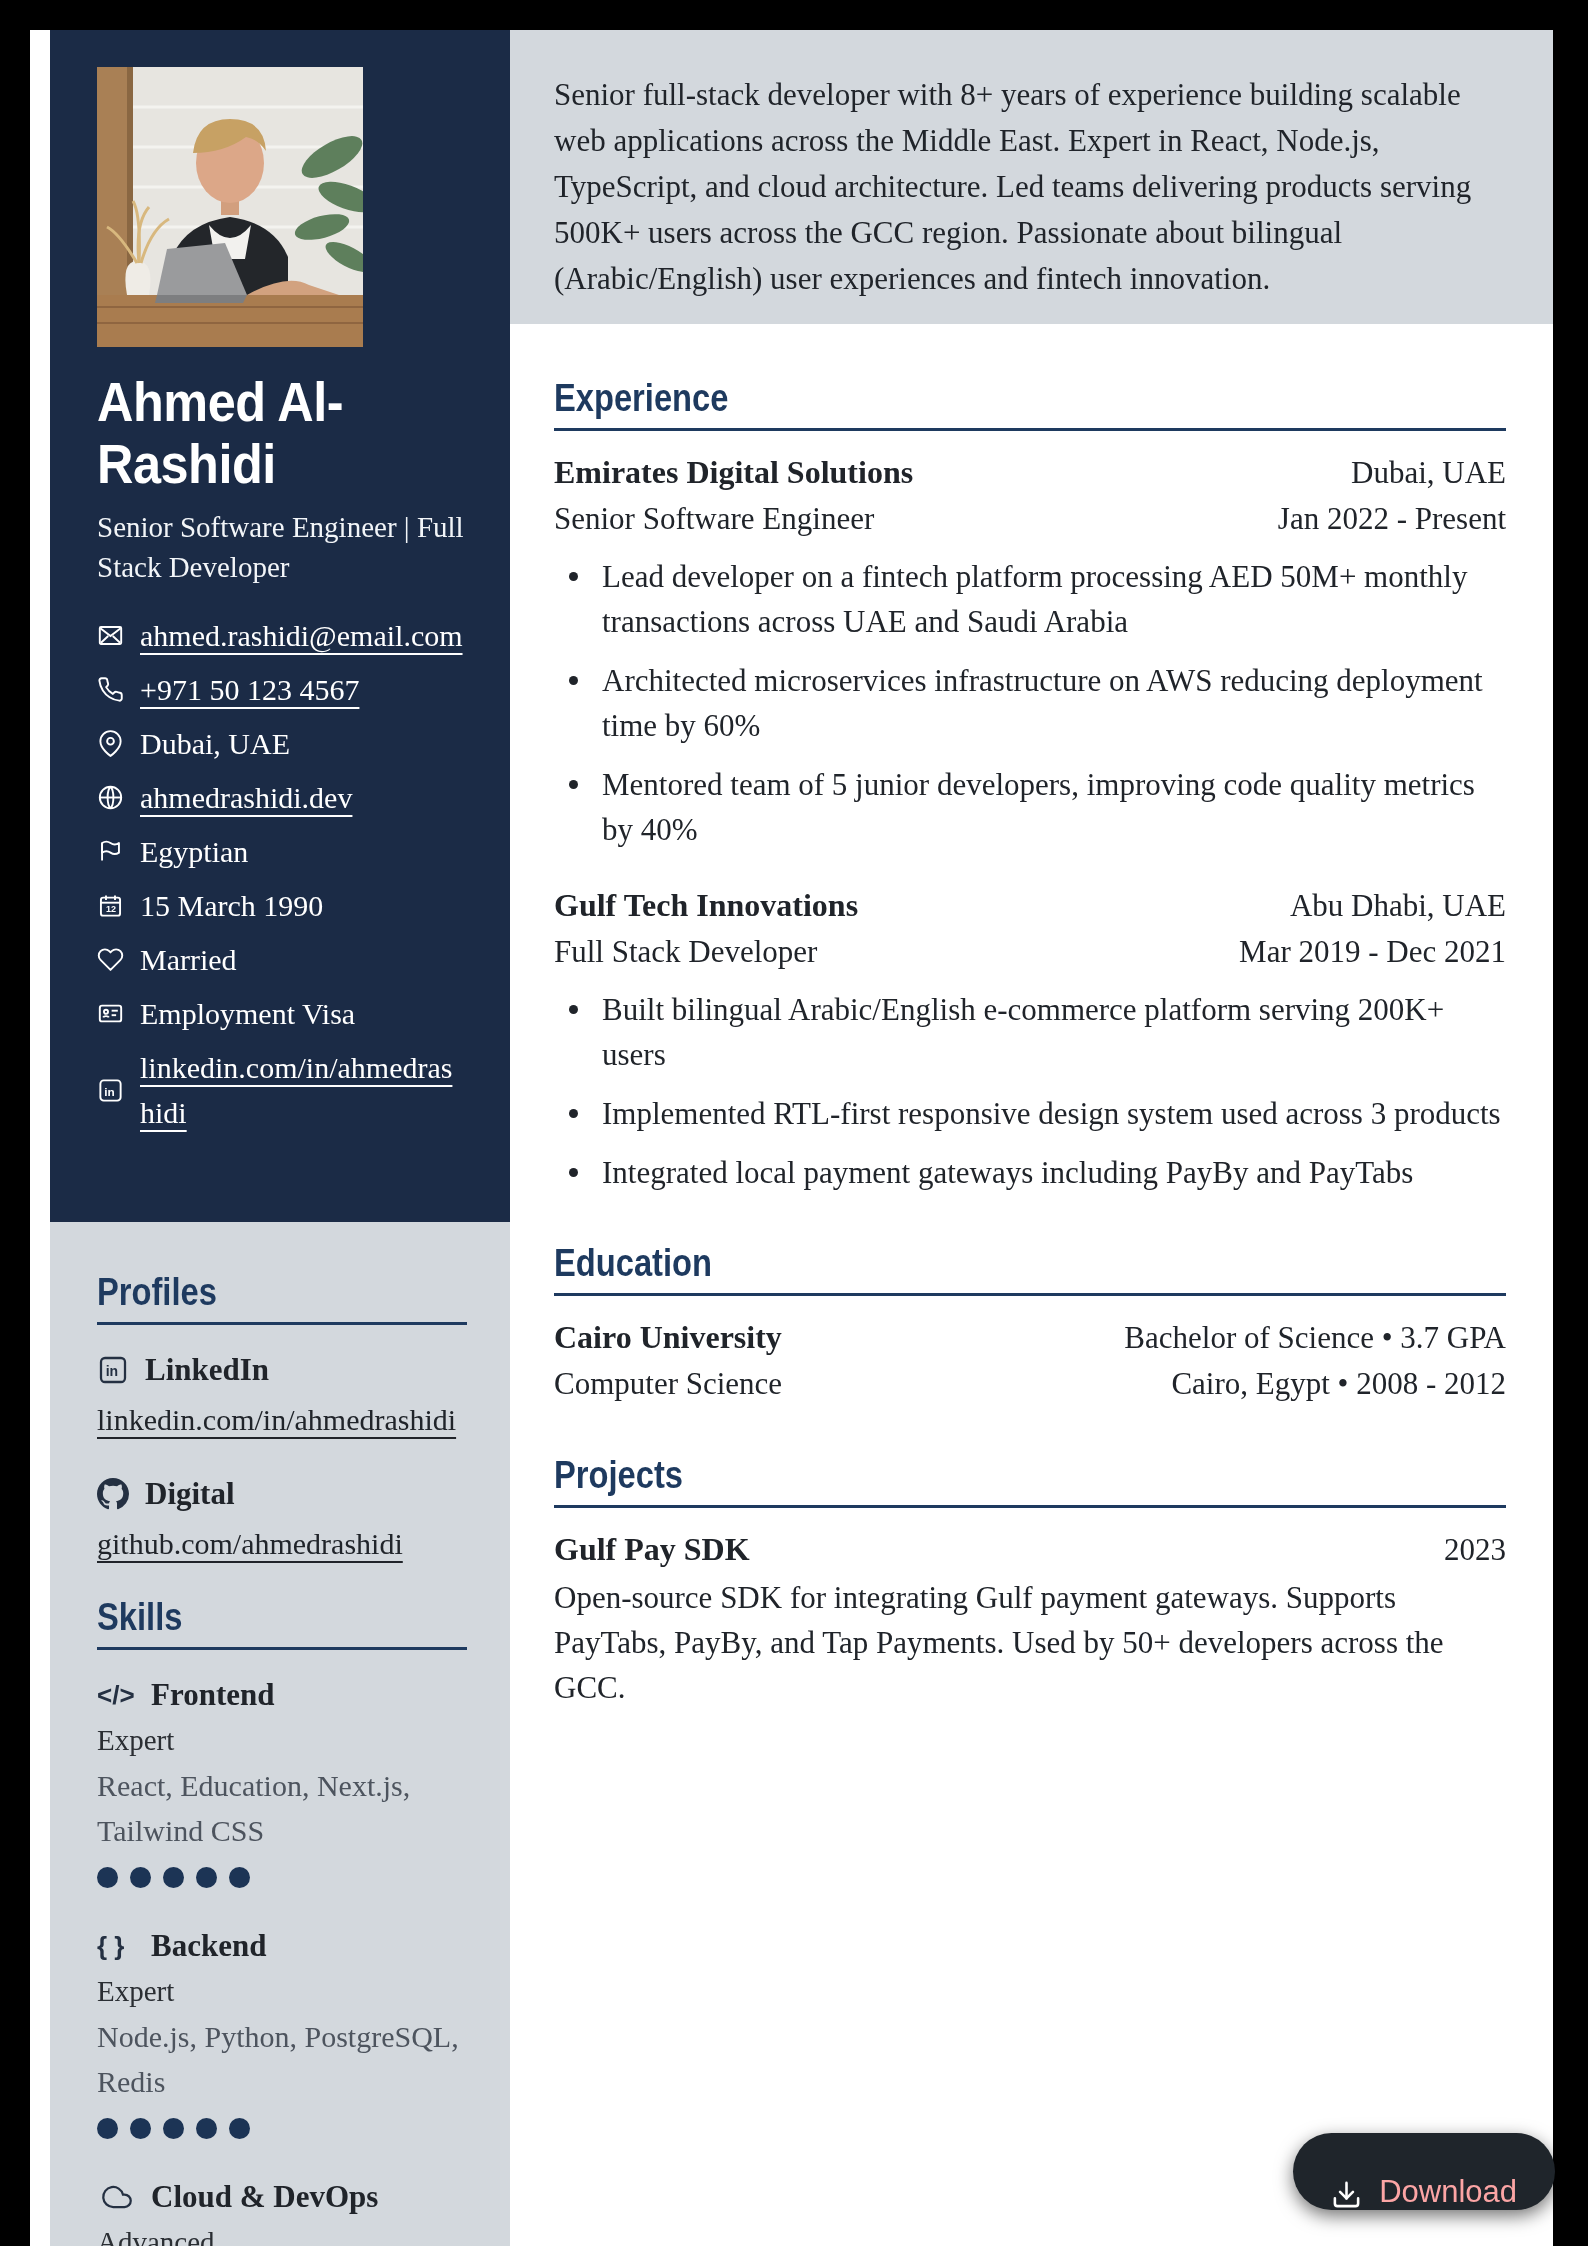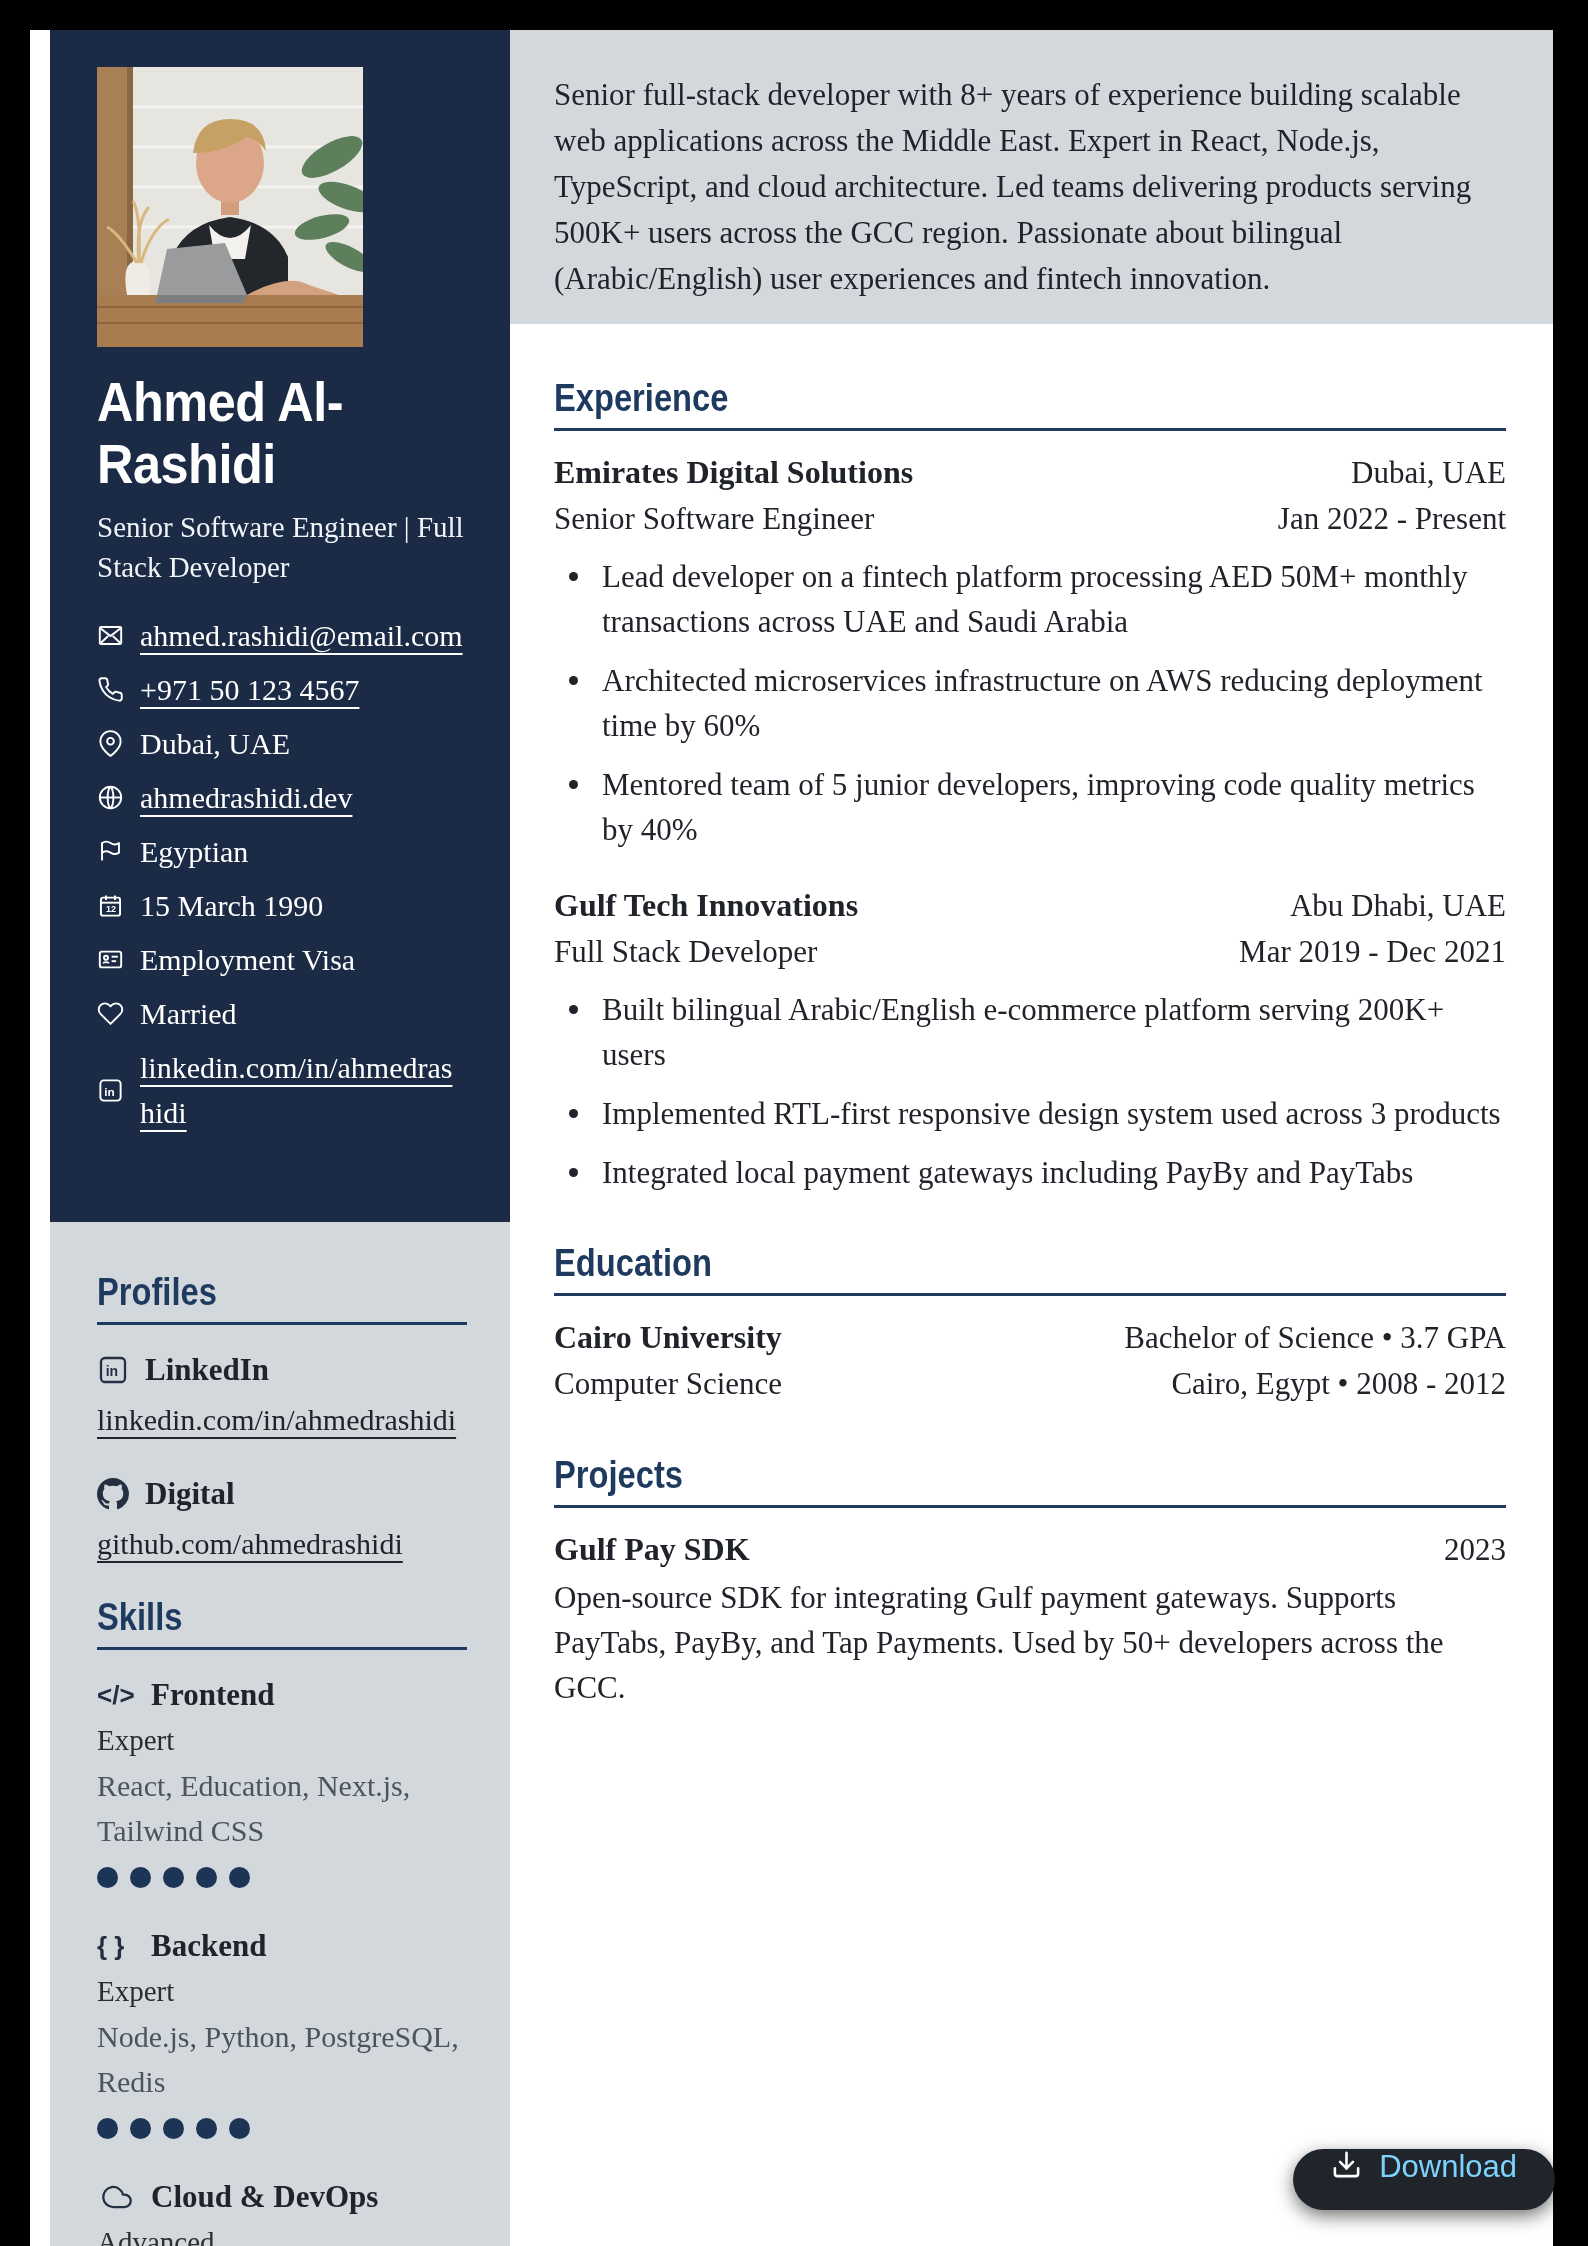--- a/index.html
+++ b/index.html
@@ -89,23 +89,23 @@
     position:relative;padding-left:48px;font-size:31px;line-height:45px;
     color:#20242a;margin-bottom:14px;
   }
   .bullets li::before{
     content:"";position:absolute;left:15px;top:18px;width:9px;height:9px;
     border-radius:50%;background:#20242a;
   }
   .entry-desc{font-size:31px;line-height:45px;color:#20242a;margin-top:2px;}
   
   .download-btn{
-    position:absolute;right:33px;bottom:36px;height:61px;
-    background:#1f252b;color:#7dd3fc;border:none;border-radius:40px;
-    display:flex;align-items:flex-start;gap:17px;padding:0 38px;
+    position:absolute;right:33px;bottom:36px;height:77px;
+    background:#1f252b;color:#fca5a5;border:none;border-radius:40px;
+    display:flex;align-items:flex-end;gap:17px;padding:0 38px;
     font-family:"Liberation Sans",sans-serif;font-size:31px;
     box-shadow:0 6px 18px rgba(0,0,0,.55);cursor:pointer;
   }
   .download-btn .dicon{width:31px;height:31px;color:#fff;}
   svg{display:block;}
 </style>
 </head>
 <body>
 
 <div class="page">
@@ -206,35 +206,35 @@
             <rect x="3.5" y="5" width="17" height="16" rx="2"></rect>
               <line x1="8" y1="3" x2="8" y2="7"></line>
               <line x1="16" y1="3" x2="16" y2="7"></line>
               <line x1="3.5" y1="9.5" x2="20.5" y2="9.5"></line>
             <text x="8" y="18" font-family="Liberation Sans, sans-serif" font-size="8" font-weight="bold" fill="currentColor" stroke="none">12</text>
           </svg>
           <span class="ctext">15 March 1990</span>
         </div>
 
         <div class="contact-row">
+          <svg class="cicon" viewBox="0 0 24 24" fill="none" stroke="currentColor" stroke-width="1.7" stroke-linejoin="round">
+            <path d="M20.84 4.61a5.5 5.5 0 0 0-7.78 0L12 5.67l-1.06-1.06a5.5 5.5 0 0 0-7.78 7.78l1.06 1.06L12 21.23l7.78-7.78 1.06-1.06a5.5 5.5 0 0 0 0-7.78z"></path>
+          </svg>
+          <span class="ctext">Married</span>
+        </div>
+
+        <div class="contact-row">
           <svg class="cicon" viewBox="0 0 24 24" fill="none" stroke="currentColor" stroke-width="1.7">
             <rect x="2.5" y="5" width="19" height="14" rx="2"></rect>
               <circle cx="8" cy="10.5" r="1.8"></circle>
               <path d="M5.5 15.5c.6-1.6 4.4-1.6 5 0"></path>
               <line x1="13" y1="9.5" x2="18.5" y2="9.5"></line>
               <line x1="13" y1="13.5" x2="17" y2="13.5"></line>
           </svg>
           <span class="ctext">Employment Visa</span>
-        </div>
-
-        <div class="contact-row">
-          <svg class="cicon" viewBox="0 0 24 24" fill="none" stroke="currentColor" stroke-width="1.7" stroke-linejoin="round">
-            <path d="M20.84 4.61a5.5 5.5 0 0 0-7.78 0L12 5.67l-1.06-1.06a5.5 5.5 0 0 0-7.78 7.78l1.06 1.06L12 21.23l7.78-7.78 1.06-1.06a5.5 5.5 0 0 0 0-7.78z"></path>
-          </svg>
-          <span class="ctext">Married</span>
         </div>
 
         <div class="contact-row">
           <svg class="cicon" viewBox="0 0 24 24" fill="none" stroke="currentColor" stroke-width="1.7">
             <rect x="3" y="3" width="18" height="18" rx="3"></rect>
             <text x="6.5" y="16.5" font-family="Liberation Sans, sans-serif" font-size="10.5" font-weight="bold" fill="currentColor" stroke="none">in</text>
           </svg>
           <span class="ctext link">linkedin.com/in/ahmedrashidi</span>
         </div>
 

